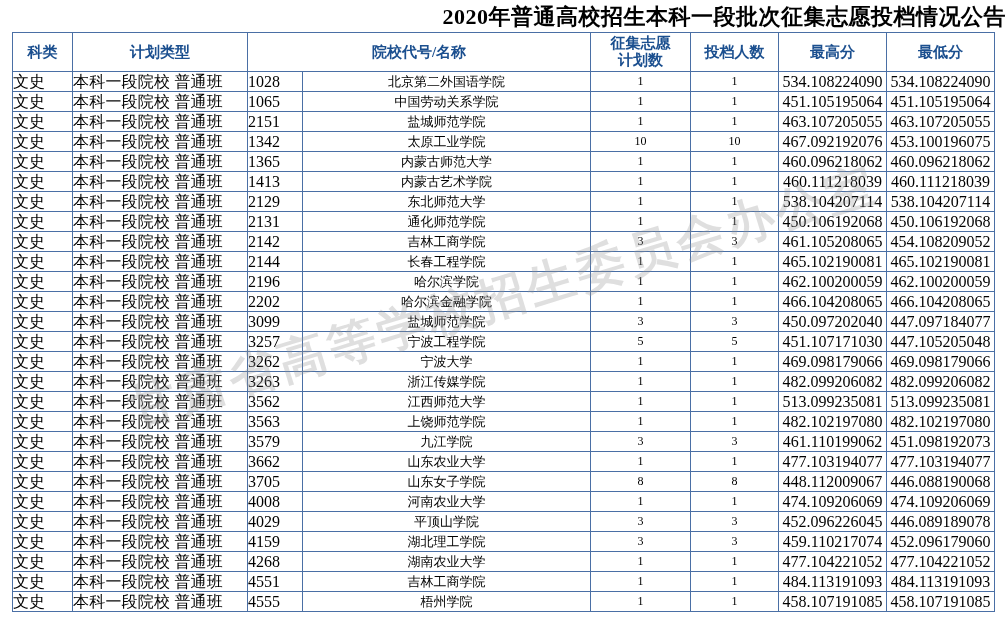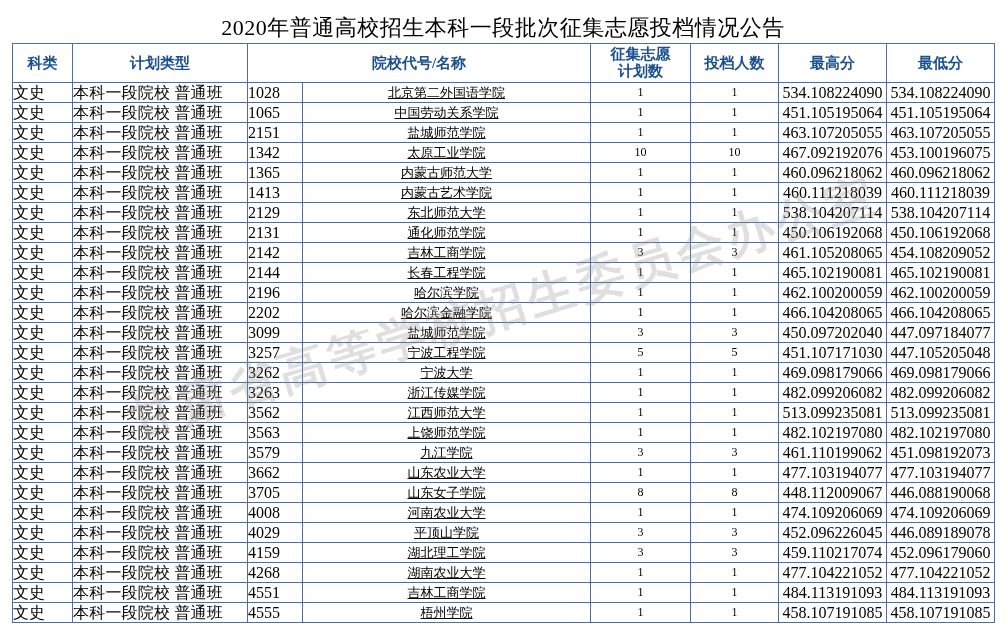--- a/index.html
+++ b/index.html
@@ -15,25 +15,25 @@
     position: relative;
     overflow: hidden;
   }
   #page {
     position: relative;
     width: 1006px;
     height: 641px;
     box-sizing: border-box;
   }
   .title {
-    text-align: center;
-    font-weight: normal;
+    text-align: right;
+    font-weight: bold;
     font-size: 22px;
     letter-spacing: 0.5px;
-    padding-top: 13px;
+    padding-top: 2px;
     font-family: "Liberation Serif", "DejaVu Serif", serif;
   }
   .subtitle {
     text-align: center;
     font-size: 13.5px;
     margin-top: 9px;
     margin-bottom: 9px;
     font-family: "Liberation Serif", "DejaVu Serif", serif;
   }
   .table-wrap {
@@ -80,21 +80,20 @@
     letter-spacing: 0.2px;
   }
   td.c-code {
     text-align: left;
     padding-left: 8px;
     font-size: 16px;
   }
   td.c-name {
     text-align: center;
     font-size: 13px;
-    text-decoration: underline;
   }
   td.c-num {
     text-align: center;
     font-size: 12px;
   }
   td.c-score {
     text-align: center;
     font-size: 16px;
     font-family: "Liberation Serif", "DejaVu Serif", serif;
     margin-top: 8px;

